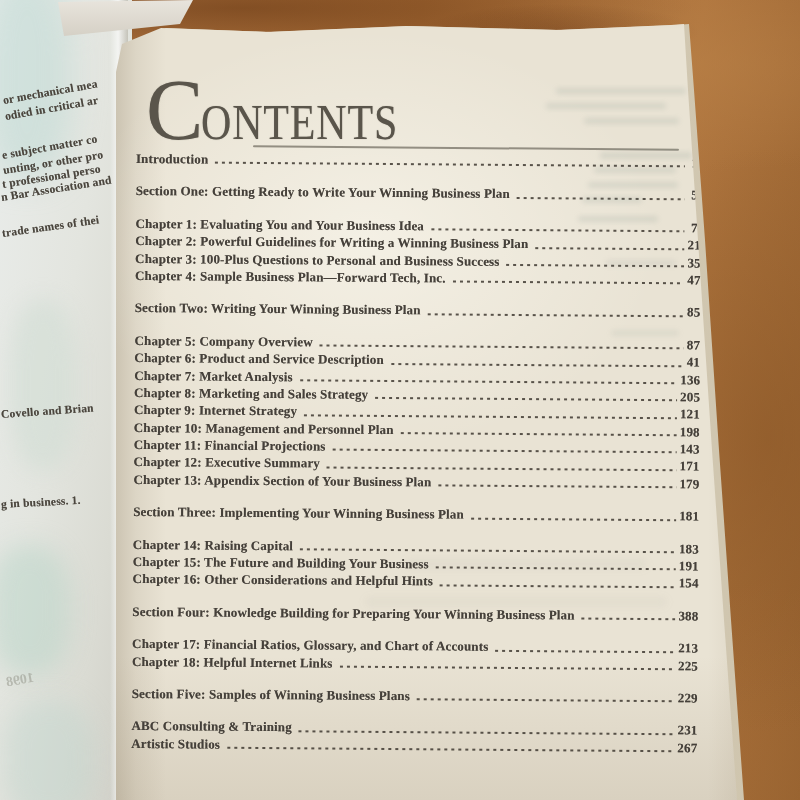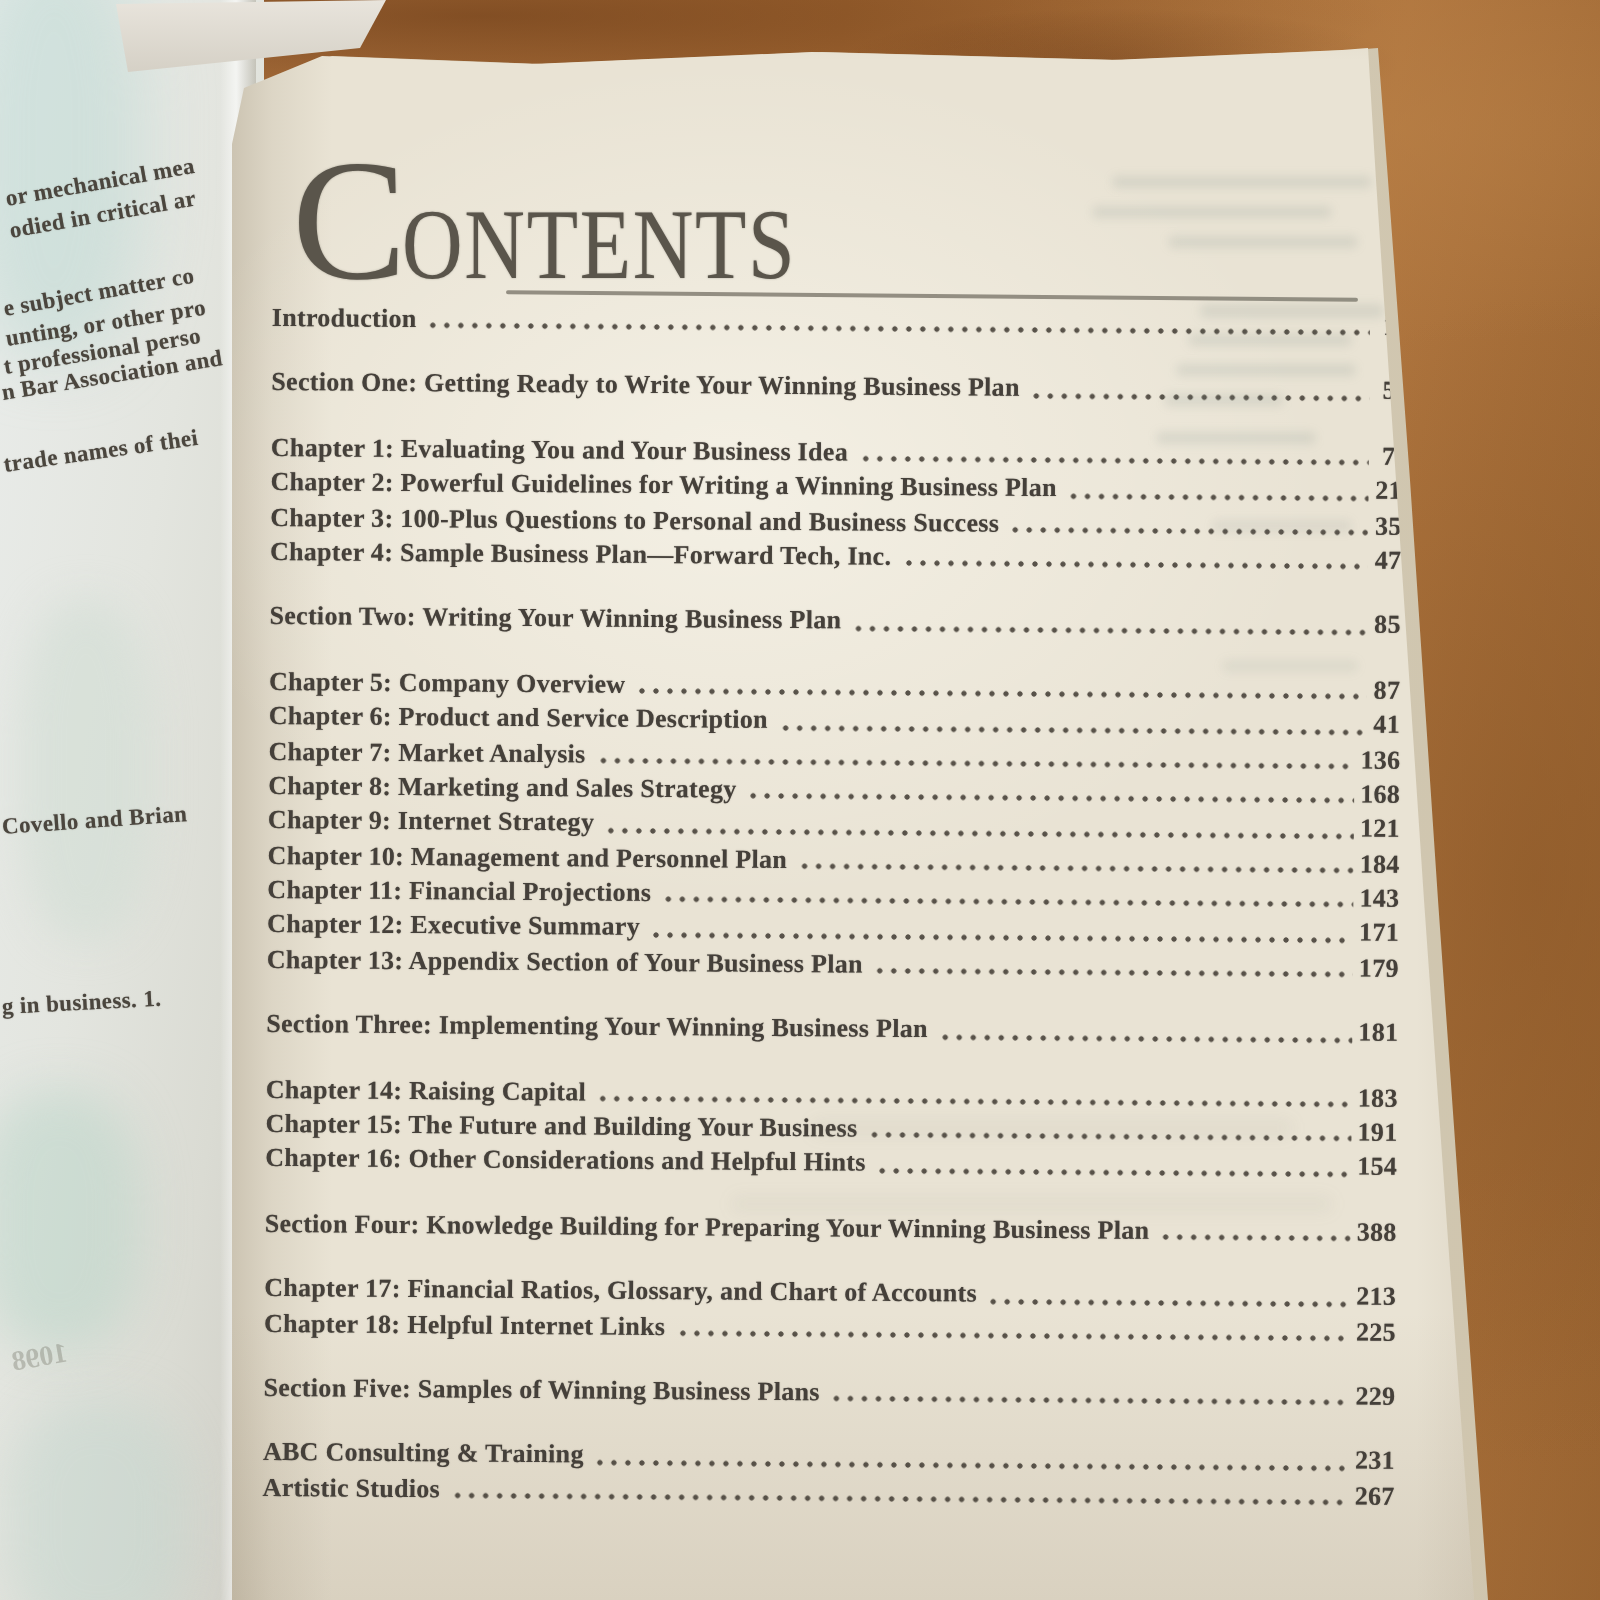--- a/index.html
+++ b/index.html
@@ -192,31 +192,31 @@
         <span class="num">41</span>
       </div>
       <div class="toc-row">
         <span class="lbl">Chapter 7: Market Analysis</span>
         <span class="dots"></span>
         <span class="num">136</span>
       </div>
       <div class="toc-row">
         <span class="lbl">Chapter 8: Marketing and Sales Strategy</span>
         <span class="dots"></span>
-        <span class="num">168</span>
+        <span class="num">205</span>
       </div>
       <div class="toc-row">
         <span class="lbl">Chapter 9: Internet Strategy</span>
         <span class="dots"></span>
         <span class="num">121</span>
       </div>
       <div class="toc-row">
         <span class="lbl">Chapter 10: Management and Personnel Plan</span>
         <span class="dots"></span>
-        <span class="num">184</span>
+        <span class="num">198</span>
       </div>
       <div class="toc-row">
         <span class="lbl">Chapter 11: Financial Projections</span>
         <span class="dots"></span>
         <span class="num">143</span>
       </div>
       <div class="toc-row">
         <span class="lbl">Chapter 12: Executive Summary</span>
         <span class="dots"></span>
         <span class="num">171</span>

